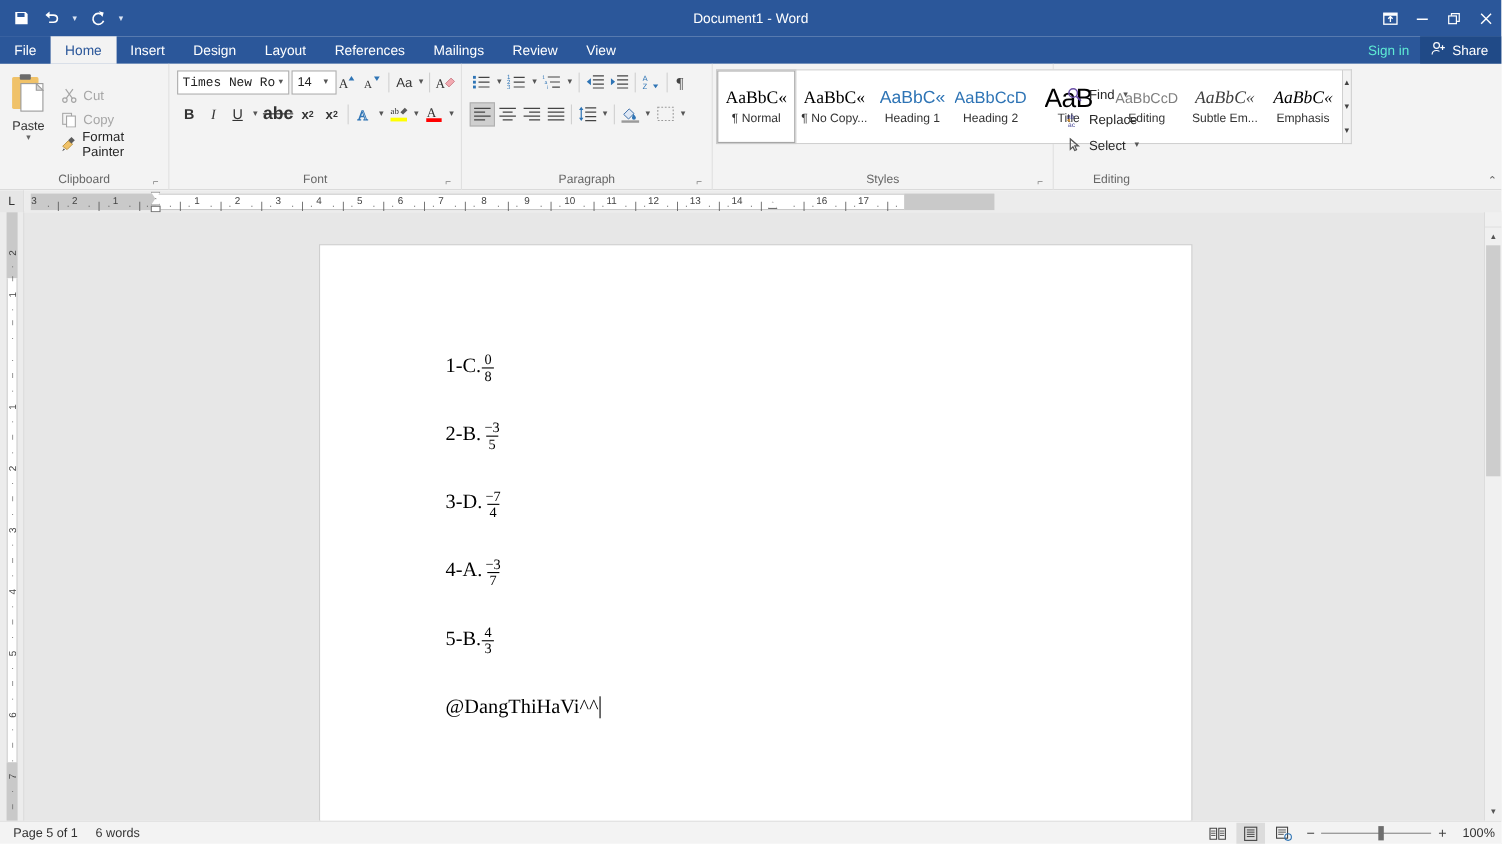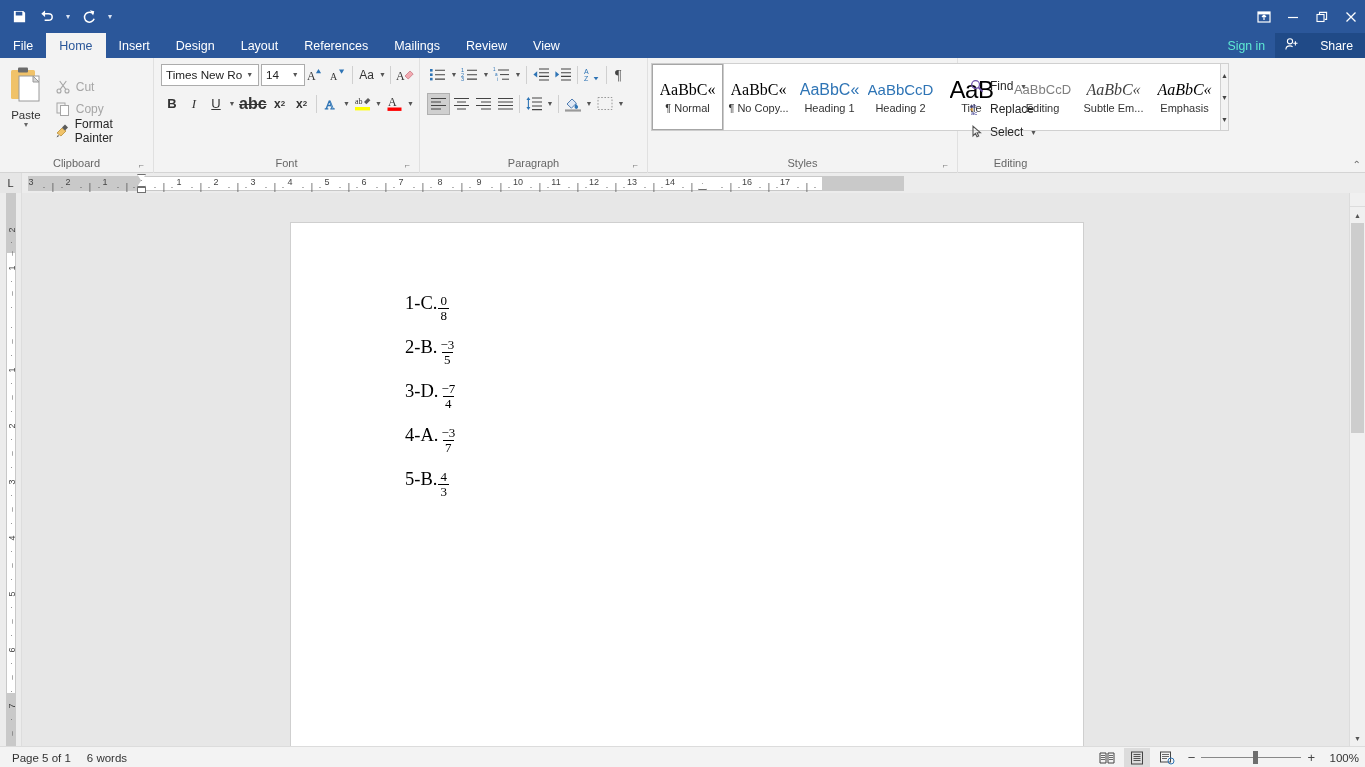--- a/index.html
+++ b/index.html
@@ -78,21 +78,21 @@
   .signin-area {
     margin-left: auto;
     display: flex; align-items: stretch;
   }
   .signin {
     display: flex; align-items: center;
     padding: 0 10px;
     color: #5eead4; font-size: 12.3px;
   }
   .share {
-    display: flex; align-items: center; gap: 21px;
+    display: flex; align-items: center; gap: 5px;
     padding: 0 12px 0 10px;
     background: #204a87;
     color: #fff; font-size: 12.3px;
   }
 
   
   .ribbon {
     height: 115px;
     background: #f3f3f3;
     border-bottom: 1px solid #d4d4d4;
@@ -148,21 +148,21 @@
 
   
   .fontgroup { width: 266px; }
   .row { display: flex; align-items: center; height: 25px; }
   .rowspace { height: 4px; }
   .fontname {
     width: 104px; height: 22px;
     border: 1px solid #acacac; background: #fff;
     display: flex; align-items: center;
     padding: 0 2px 0 4px;
-    font-size: 11.7px; color: #222;
+    font-size: 11.7px; color: #222; font-family: Liberation Mono, monospace;
   }
   .fontname .txt { flex: 1; overflow: hidden; white-space: nowrap; }
   .fontsize {
     width: 46px; height: 22px; margin-left: 2px;
     border: 1px solid #acacac; background: #fff;
     display: flex; align-items: center;
     padding: 0 2px 0 4px;
     font-size: 11.7px; color: #222;
   }
   .fontsize .txt { flex: 1; }
@@ -367,22 +367,23 @@
   }
   .doc-text {
     position: absolute;
     left: 114px; top: 70px;
     font-family: "Liberation Serif", serif;
     font-size: 18.5px;
     color: #000;
   }
   .line {
     display: flex;
-    align-items: flex-start;
+    align-items: center;
     height: 44px;
+    margin-top: 18px;
   }
   .frac {
     display: inline-flex;
     flex-direction: column;
     align-items: center;
     justify-content: center;
     font-size: 13px;
     line-height: 1.05;
     vertical-align: middle;
     margin-left: 1px;
@@ -475,20 +476,21 @@
     </div>
     <div class="qat-caret">▾</div>
     <div class="qat-btn">
       <svg width="16" height="15" viewBox="0 0 17 16">
           <path fill="none" stroke="#fff" stroke-width="1.6" d="M13 5.2A5.3 5.3 0 1 0 14 10.5"></path>
           <path fill="#fff" d="M9.5 1.2l4.6 1.2-1.2 4.4z"></path>
         </svg>
     </div>
     <div class="qat-caret">▾</div>
   </div>
+  <div class="doc-title">Document1 - Word</div>
   <div class="win-buttons">
     <div class="win-btn">
       <svg width="14" height="14" viewBox="0 0 14 14">
           <rect x="1" y="2" width="12" height="10" fill="none" stroke="#fff" stroke-width="1.2"></rect>
           <path fill="#fff" d="M1 2h12v2.4H1z"></path>
           <path fill="none" stroke="#fff" stroke-width="1.2" d="M7 10V6m0-1l-2 2m2-2l2 2"></path>
         </svg>
     </div>
     <div class="win-btn">
       <svg width="12" height="12" viewBox="0 0 12 12">
@@ -1067,20 +1069,24 @@
         </div>
 
         <div class="line">
           <span>5-B.</span>
           <span class="frac">
             <span class="num">4</span>
             <span class="den">3</span>
           </span>
         </div>
 
+        <div class="line">
+          <span>@DangThiHaVi^^</span>
+          <span class="caret-bar"></span>
+        </div>
 
       </div>
     </div>
   </div>
 
   <div class="vscroll">
     <div class="vs-split"></div>
     <div class="vs-arrow">▲</div>
     <div class="vs-track">
       <div class="vs-thumb"></div>

